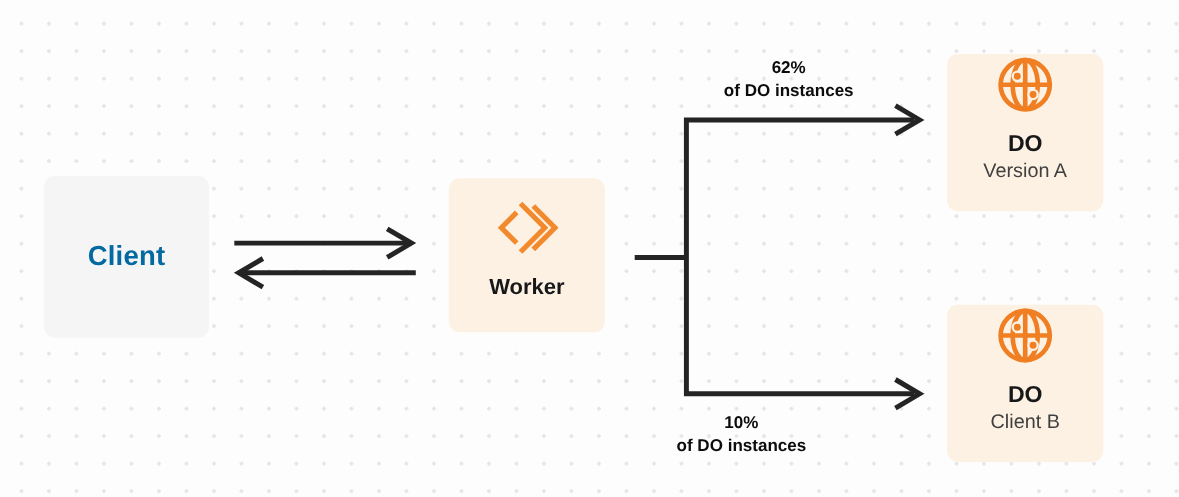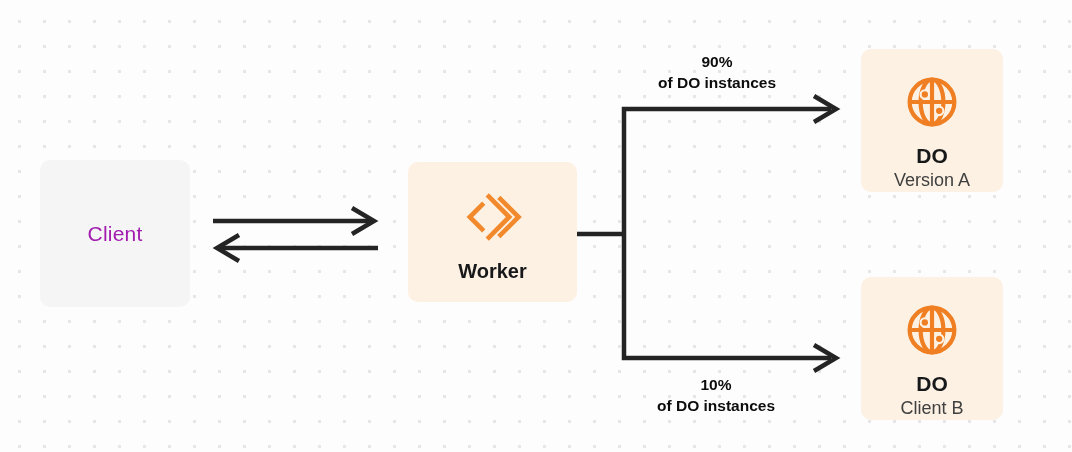--- a/index.html
+++ b/index.html
@@ -6,33 +6,33 @@
   body{font-family:"Liberation Sans","DejaVu Sans",sans-serif;background:#ffffff;}
   .canvas{
     position:relative;width:1072px;height:452px;overflow:hidden;
     background-color:#fdfdfd;
     background-image:radial-gradient(circle,#e6e6e8 1.6px,transparent 1.7px);
     background-size:25px 25px;
     background-position:7px 9px;
   }
   .node{position:absolute;display:flex;flex-direction:column;align-items:center;justify-content:center;border-radius:10px;box-sizing:border-box;}
   .node-client{left:40px;top:160px;width:150px;height:147px;background:#f5f5f6;}
-  .node-worker{left:408px;top:162px;width:169px;height:140px;background:#fdf1e3;justify-content:flex-start;padding-top:24px;}
-  .node-do{width:142px;height:143px;background:#fdf1e3;justify-content:flex-start;padding-top:26px;}
+  .node-worker{left:408px;top:162px;width:142px;height:140px;background:#fdf1e3;justify-content:flex-start;padding-top:14px;}
+  .node-do{width:142px;height:143px;background:#fdf1e3;justify-content:flex-start;padding-top:1px;}
   .node-do-a{left:861px;top:49px;}
   .node-do-b{left:861px;top:277px;}
-  .node-title{font-size:21px;font-weight:normal;color:#a21caf;letter-spacing:0.2px;}
+  .node-title{font-size:25px;font-weight:bold;color:#0369a1;letter-spacing:0.2px;}
   .worker-label{font-size:20px;font-weight:bold;color:#17181a;margin-top:12px;}
   .do-title{font-size:21px;font-weight:bold;color:#17181a;margin-top:16px;line-height:22px;}
   .do-subtitle{font-size:18px;color:#404040;margin-top:2px;line-height:22px;}
   .icon-box{line-height:0;}
   .overlay{position:absolute;left:0;top:0;pointer-events:none;}
   .branch-label{position:absolute;transform:translateX(-50%);text-align:center;font-size:15.5px;font-weight:bold;color:#0c0c0d;line-height:21px;white-space:nowrap;}
   .branch-label-top{left:717px;top:51px;}
-  .branch-label-bottom{left:716px;top:374px;}
+  .branch-label-bottom{left:674px;top:374px;}
 </style>
 </head>
 <body>
 
 <div class="canvas">
 
   <svg class="overlay" width="1072" height="452" viewBox="0 0 1072 452">
     <g stroke="#242424" stroke-width="4.5" fill="none" stroke-linejoin="miter" stroke-linecap="butt">
 
       <g>
@@ -102,21 +102,21 @@
         </g>
         <circle cx="23.5" cy="23" r="5" fill="#ef7f22" stroke="#fdf1e3" stroke-width="2.5"></circle>
         <circle cx="40.5" cy="42.5" r="5" fill="#ef7f22" stroke="#fdf1e3" stroke-width="2.5"></circle>
       </svg>
     </div>
     <div class="do-title">DO</div>
     <div class="do-subtitle">Client B</div>
   </div>
 
   <div class="branch-label branch-label-top">
-    <div>90%</div>
+    <div>62%</div>
     <div>of DO instances</div>
   </div>
   <div class="branch-label branch-label-bottom">
     <div>10%</div>
     <div>of DO instances</div>
   </div>
 
 </div>
 
 </body></html>

